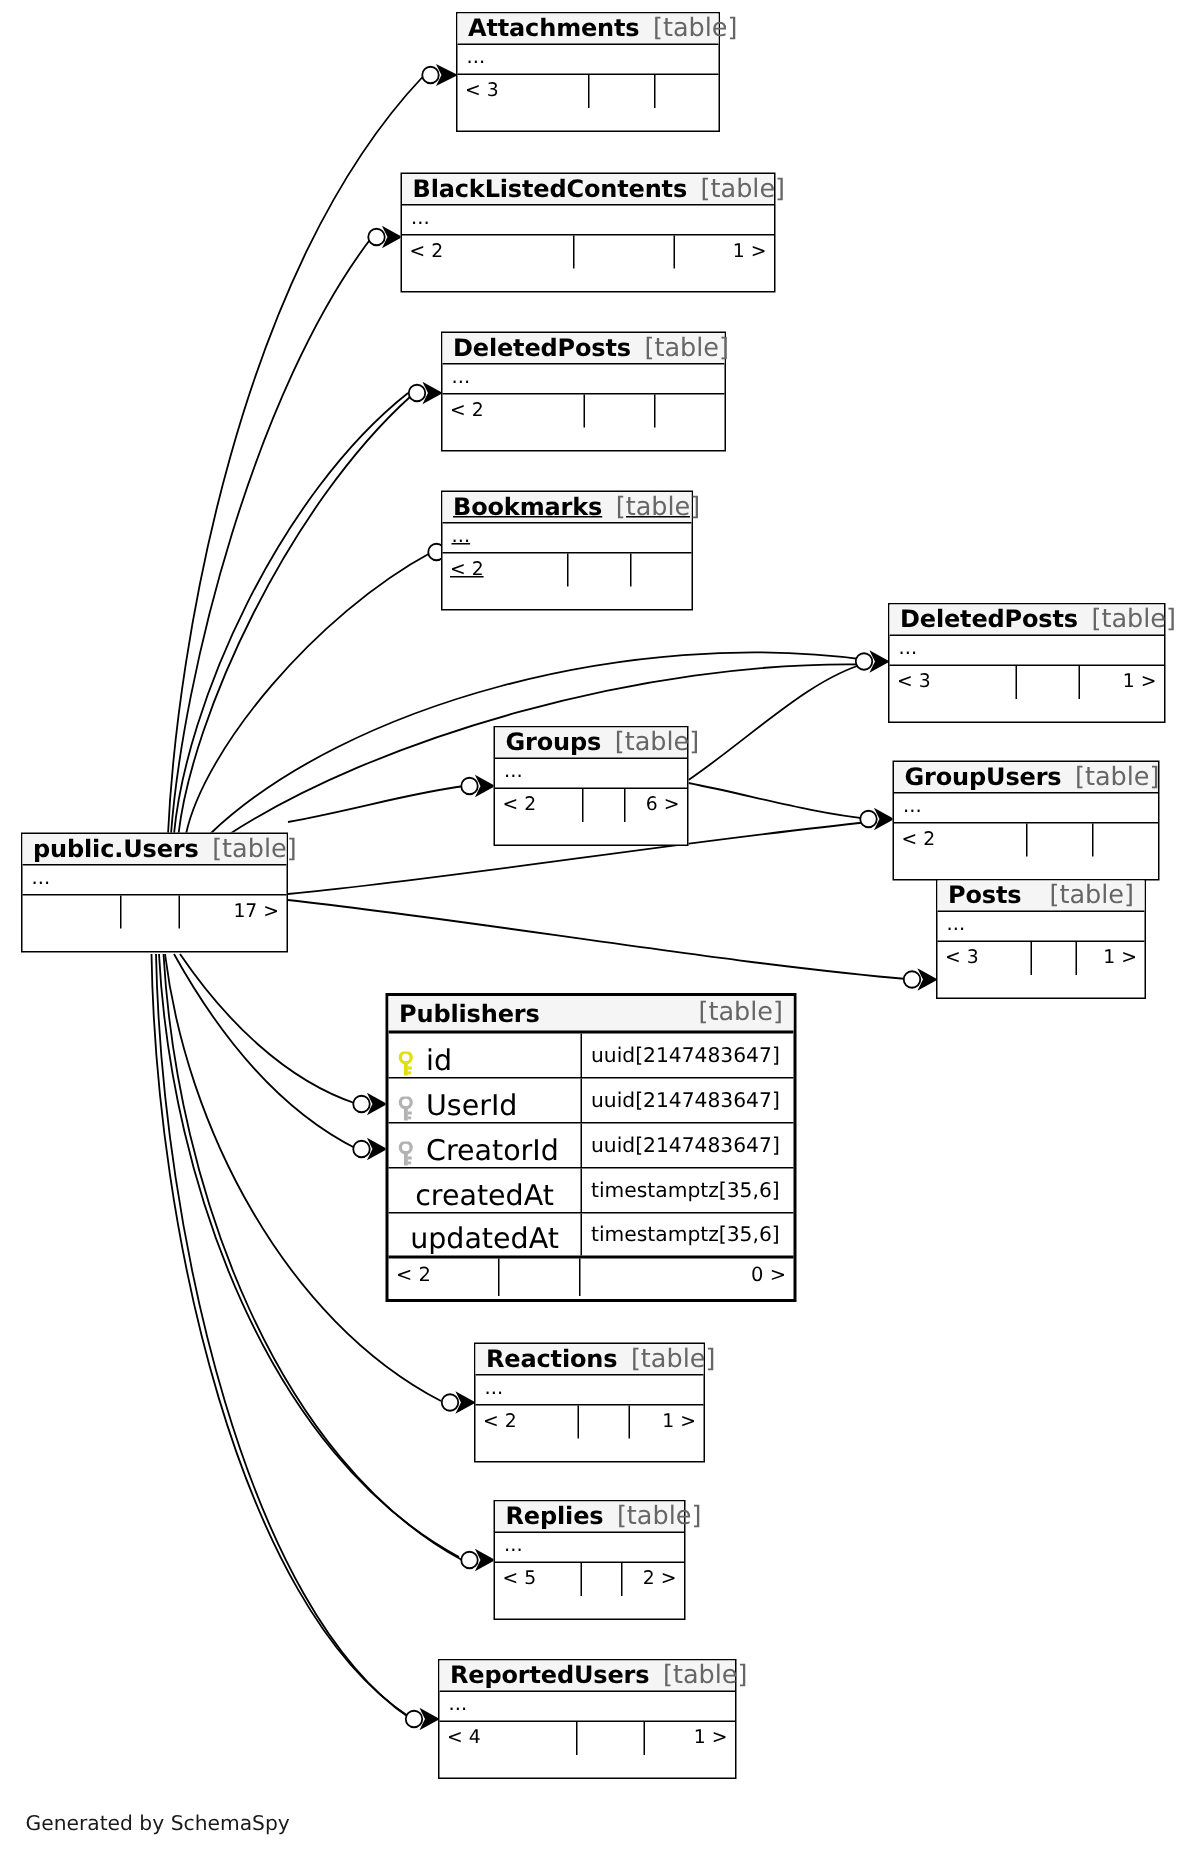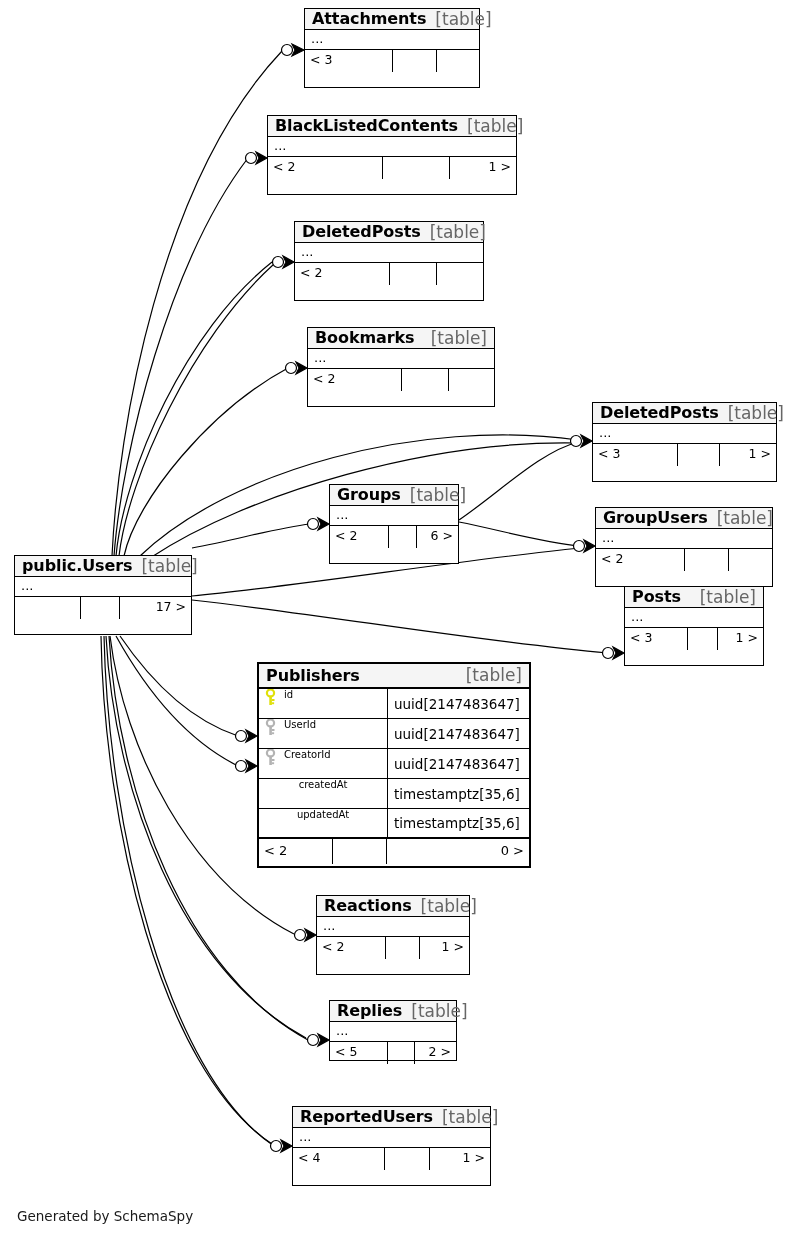--- a/index.html
+++ b/index.html
@@ -94,22 +94,22 @@
     box-sizing: border-box;
     border-bottom: 1px solid #000000;
     align-items: center;
   }
   .col-name {
     flex: 0 0 auto;
     width: 128px;
     box-sizing: border-box;
     padding: 0 6px;
     display: flex;
-    align-items: flex-start;
-    font-size: 10px;
+    align-items: flex-end;
+    font-size: 19px;
     height: 100%;
   }
   .col-name.indent { justify-content: center; }
   .col-type {
     flex: 1 1 auto;
     box-sizing: border-box;
     border-left: 1px solid #000000;
     padding: 0 6px;
     display: flex;
     align-items: center;
@@ -254,21 +254,21 @@
       <span class="tbl-tag">[table]</span>
     </div>
     <div class="tbl-ellipsis">...</div>
     <div class="tbl-foot">
       <div class="foot-cell left" style="flex:0 0 50%">&lt; 2</div>
       <div class="foot-cell mid" style="flex:0 0 25%"></div>
       <div class="foot-cell right" style="flex:0 0 25%"></div>
     </div>
   </div>
 
-  <div class="table-box" style="left:307px; top:327px; width:188px; height:80px;">
+  <div class="table-box" style="left:294px; top:327px; width:168px; height:80px;text-decoration:underline;">
     <div class="tbl-title">
       <span class="tbl-name">Bookmarks</span>
       <span class="tbl-tag">[table]</span>
     </div>
     <div class="tbl-ellipsis">...</div>
     <div class="tbl-foot">
       <div class="foot-cell left" style="flex:0 0 50%">&lt; 2</div>
       <div class="foot-cell mid" style="flex:0 0 25%"></div>
       <div class="foot-cell right" style="flex:0 0 25%"></div>
     </div>
@@ -411,21 +411,21 @@
       <span class="tbl-tag">[table]</span>
     </div>
     <div class="tbl-ellipsis">...</div>
     <div class="tbl-foot">
       <div class="foot-cell left" style="flex:0 0 45%">&lt; 2</div>
       <div class="foot-cell mid" style="flex:0 0 22%"></div>
       <div class="foot-cell right" style="flex:0 0 33%">1 &gt;</div>
     </div>
   </div>
 
-  <div class="table-box" style="left:329px; top:1000px; width:128px; height:61px;">
+  <div class="table-box" style="left:329px; top:1000px; width:128px; height:80px;">
     <div class="tbl-title">
       <span class="tbl-name">Replies</span>
       <span class="tbl-tag">[table]</span>
     </div>
     <div class="tbl-ellipsis">...</div>
     <div class="tbl-foot">
       <div class="foot-cell left" style="flex:0 0 45%">&lt; 5</div>
       <div class="foot-cell mid" style="flex:0 0 22%"></div>
       <div class="foot-cell right" style="flex:0 0 33%">2 &gt;</div>
     </div>

